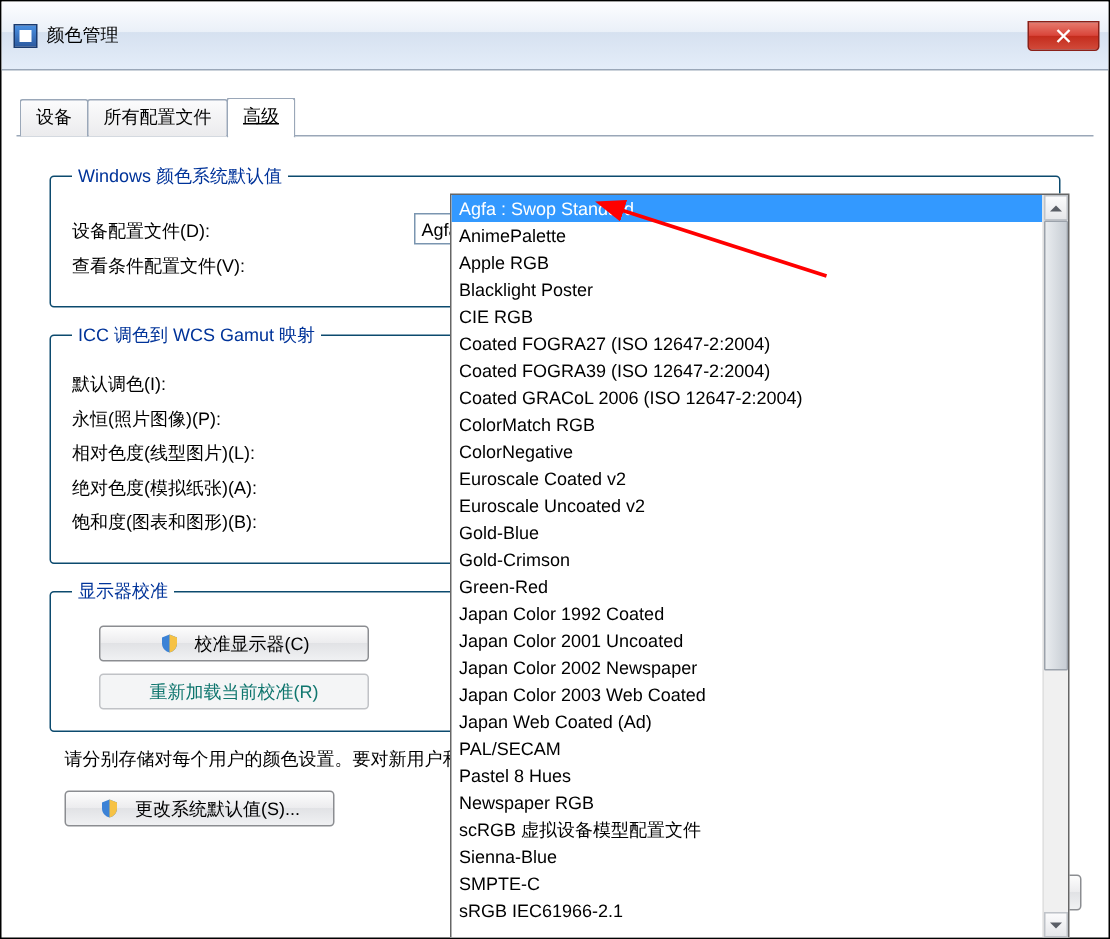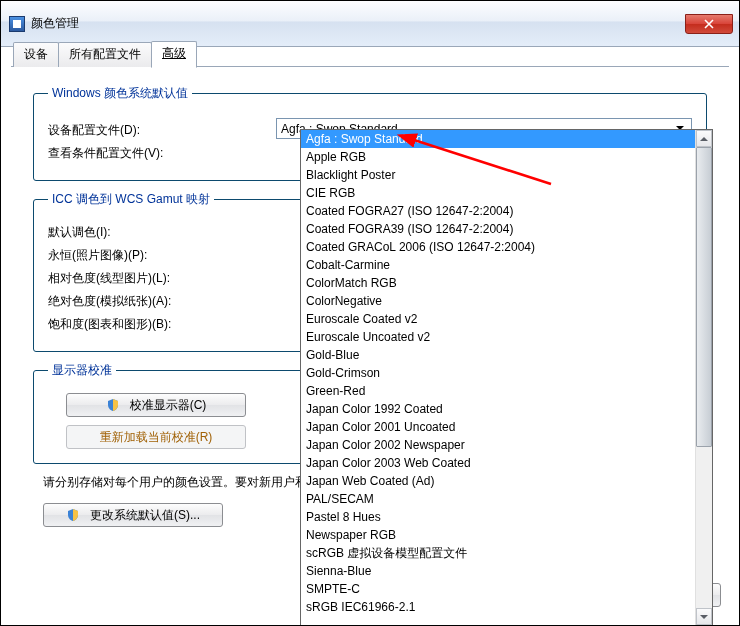--- a/index.html
+++ b/index.html
@@ -24,21 +24,21 @@
     width: 48px; height: 20px; margin-right: 6px;
     background: linear-gradient(to bottom, #e67a6e 0%, #d9453a 48%, #c42b1c 49%, #d14a3a 100%);
     border: 1px solid #8a2018; border-radius: 0 0 3px 3px;
     display: flex; align-items: center; justify-content: center;
   }
   .titlebar .close-btn svg { width: 10px; height: 10px; }
 
   
   .tab-strip {
     display: flex; align-items: flex-end;
-    padding: 4px 0 0 12px; height: 20px;
+    padding: 4px 0 0 12px; height: 44px;
     position: relative;
   }
   .tab-strip::after {
     content: ""; position: absolute; left: 10px; right: 10px; bottom: 0;
     height: 1px; background: #9aa7b8;
   }
   .tab {
     font-size: 12px; padding: 3px 10px 4px;
     border: 1px solid #9aa7b8; border-bottom: none;
     background: linear-gradient(to bottom, #fbfbfc, #ebebed);
@@ -109,21 +109,21 @@
 
   
   .btn {
     display: inline-flex; align-items: center; justify-content: center;
     height: 24px; min-width: 180px;
     font-size: 12px; color: #000;
     background: linear-gradient(to bottom, #fdfdfd 0%, #ececee 48%, #e1e2e5 49%, #f0f1f3 100%);
     border: 1px solid #8b8d91; border-radius: 3px;
     padding: 0 14px; gap: 10px;
   }
-  .btn.disabled { color: #a16207; border-color: #c0c2c6; background: #f4f5f6; }
+  .btn.disabled { color: #0f766e; border-color: #c0c2c6; background: #f4f5f6; }
   .shield {
     width: 14px; height: 14px; display: inline-block;
   }
   .note { margin: 10px 0 12px 24px; font-size: 12px; }
 
   
   .anno-arrow { position: absolute; z-index: 60; pointer-events: none; }
 
   
   .frag-btn {
@@ -217,27 +217,27 @@
       </span>
       <span>更改系统默认值(S)...</span>
     </button>
   </div>
 
 </div>
 
 <div class="dropdown" id="dropdown" style="left:299px; top:128px; width:413px; height:497px;">
   <div class="list" id="dropdown-list">
       <div class="item selected">Agfa : Swop Standard</div>
+      <div class="item">AnimePalette</div>
       <div class="item">Apple RGB</div>
       <div class="item">Blacklight Poster</div>
       <div class="item">CIE RGB</div>
       <div class="item">Coated FOGRA27 (ISO 12647-2:2004)</div>
       <div class="item">Coated FOGRA39 (ISO 12647-2:2004)</div>
       <div class="item">Coated GRACoL 2006 (ISO 12647-2:2004)</div>
-      <div class="item">Cobalt-Carmine</div>
       <div class="item">ColorMatch RGB</div>
       <div class="item">ColorNegative</div>
       <div class="item">Euroscale Coated v2</div>
       <div class="item">Euroscale Uncoated v2</div>
       <div class="item">Gold-Blue</div>
       <div class="item">Gold-Crimson</div>
       <div class="item">Green-Red</div>
       <div class="item">Japan Color 1992 Coated</div>
       <div class="item">Japan Color 2001 Uncoated</div>
       <div class="item">Japan Color 2002 Newspaper</div>

